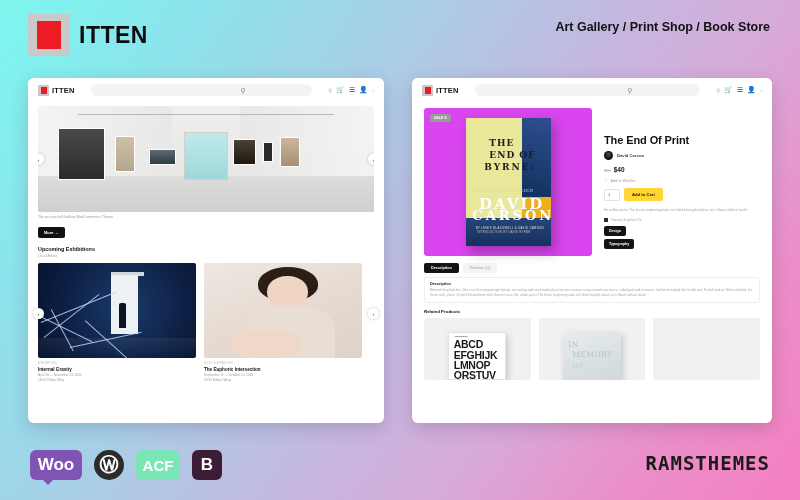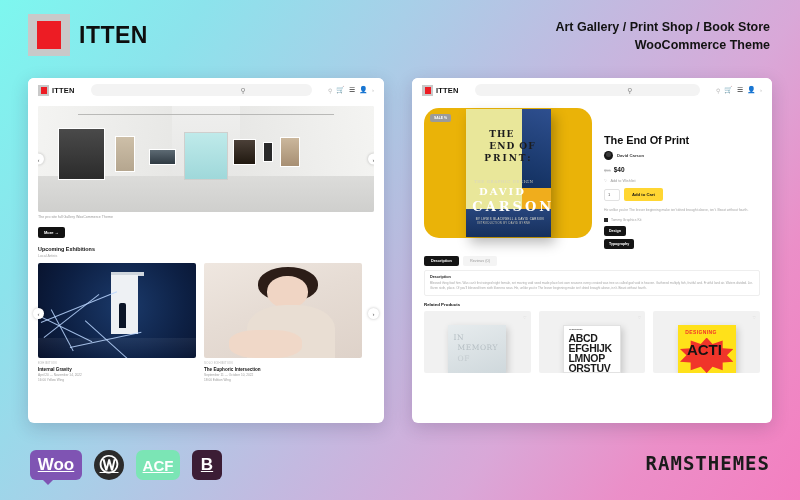--- a/index.html
+++ b/index.html
@@ -85,40 +85,40 @@
   .cap-t { margin-top:1.5px; font-size:4.6px; font-weight:bold; color:#111; }
   .cap-d { margin-top:1.5px; font-size:3.2px; color:#9d9d9d; }
   .cap-v { margin-top:1px; font-size:3.2px; color:#9d9d9d; }
   .cards-arrow { position:absolute; top:45px; width:11px; height:11px; border-radius:50%; background:#fff;
                  color:#555; font-size:6px; display:flex; align-items:center; justify-content:center;
                  box-shadow:0 0 3px rgba(0,0,0,.25); }
   .cards-arrow.l { left:-5px; } .cards-arrow.r { right:-5px; }
 
   
   .prod { display:flex; gap: 12px; padding: 6px 12px 0; }
-  .prod-img { width: 168px; height: 130px; background:#eab308; border-radius:15px; position:relative;
+  .prod-img { width: 168px; height: 148px; background:#d946ef; border-radius:3px; position:relative;
               display:flex; align-items:center; justify-content:center; }
   .sale-badge { position:absolute; left:6px; top:6px; background:#9b9b9b; color:#fff; font-size:3.4px;
                 font-weight:bold; padding:2px 4px; border-radius:2px; }
   .book { width:85px; height:128px; box-shadow: 4px 6px 12px rgba(0,0,0,.28); position:relative; overflow:hidden;
           background:#e9e79a; }
   .book .blue { position:absolute; right:0; top:0; width:33%; height:62%;
                 background:linear-gradient(200deg,#2e4f8f,#12305f); }
   .book .ylw  { position:absolute; right:0; top:62%; width:33%; height:26%; background:#f0ad1c; }
   .book .btm  { position:absolute; left:0; right:0; bottom:0; height:22%;
                 background:linear-gradient(#27457c,#16305d); }
   .book .t1 { position:absolute; left:28%; top:16%; font-size:9px; font-weight:bold; color:#1c1c1c;
               letter-spacing:1px; font-family:"DejaVu Serif", serif; }
   .book .t2 { position:absolute; left:28%; top:25%; font-size:9px; font-weight:bold; color:#1c1c1c;
               letter-spacing:1px; font-family:"DejaVu Serif", serif; }
   .book .t3 { position:absolute; left:22%; top:34%; font-size:9px; font-weight:bold; color:#1c1c1c;
               letter-spacing:2px; font-family:"DejaVu Serif", serif; }
   .book .t4 { position:absolute; left:10%; top:55%; font-size:4px; color:#d9d6c0; letter-spacing:.6px;
               font-family:"DejaVu Serif", serif; }
-  .book .t5 { position:absolute; left:16%; top:60%; font-size:10px; font-weight:bold; color:#fff;
+  .book .t5 { position:absolute; left:16%; top:60%; font-size:15px; font-weight:bold; color:#fff;
               letter-spacing:2px; font-family:"DejaVu Serif", serif; }
   .book .t6 { position:absolute; left:8%; top:70%; font-size:13px; font-weight:bold; color:#fff;
               letter-spacing:3px; font-family:"DejaVu Serif", serif; }
   .book .t7 { position:absolute; left:12%; top:84%; font-size:2.8px; color:#e7e3d2; letter-spacing:.4px; }
   .book .t8 { position:absolute; left:14%; top:88.5%; font-size:2.6px; color:#cfcab8; letter-spacing:.4px; }
 
   .prod-info { flex:1; padding-top: 6px; margin-top: 20px; }
   .p-title { font-size: 11px; font-weight: bold; color:#111; letter-spacing:-.1px; }
   .p-author { margin-top:5px; display:flex; align-items:center; gap:4px; }
   .p-avatar { width:9px; height:9px; border-radius:50%; background:#161616; position:relative; overflow:hidden;}
@@ -167,21 +167,21 @@
                color:#1a1a1a; letter-spacing:-.3px; font-family:"Liberation Sans", sans-serif; }
   .rc3 { background:#ffe11a; }
   .rc3 .star { position:absolute; left:4%; top:26%; width:92%; height:74%; background:#f0352a;
                clip-path: polygon(50% 0%,61% 18%,80% 8%,80% 30%,100% 32%,88% 50%,100% 68%,80% 70%,80% 92%,61% 82%,50% 100%,39% 82%,20% 92%,20% 70%,0% 68%,12% 50%,0% 32%,20% 30%,20% 8%,39% 18%); }
   .rc3 .d1 { position:absolute; left:13%; top:8%; font-size:5px; font-weight:bold; color:#f0352a; letter-spacing:.4px; }
   .rc3 .d2 { position:absolute; left:16%; top:34%; font-size:15px; font-weight:bold; color:#141414; letter-spacing:0px; }
 
   
   .badges { position:absolute; left:30px; bottom: 20px; display:flex; align-items:center; gap:12px; }
   .bdg { height:30px; display:flex; align-items:center; justify-content:center; color:#fff;
-         font-weight:bold; border-radius:5px;text-decoration:underline; }
+         font-weight:bold; border-radius:5px; }
   .bdg-woo { width:52px; background:#7f54b3; font-size:17px; position:relative; border-radius:6px; }
   .bdg-woo::after { content:""; position:absolute; left:12px; bottom:-5px; border-left:6px solid transparent;
                     border-right:6px solid transparent; border-top:6px solid #7f54b3; }
   .bdg-wp { width:30px; height:30px; border-radius:50%; background:#2b2b2b; font-size:19px; }
   .bdg-acf { width:44px; background:#7be5b5; color:#fff; font-size:15px; border-radius:7px;
              box-shadow: inset 0 0 0 0 #000; }
   .bdg-bs { width:30px; background:#3c1d35; font-size:17px; border-radius:6px; }
   .brand-mark { position:absolute; right:30px; bottom:26px; font-size:19px; font-weight:bold;
                 letter-spacing:1px; color:#1b1b1b; font-family:"DejaVu Sans Mono", monospace; }
 </style>
@@ -190,21 +190,20 @@
 
 <div class="banner">
   <div class="logo-block">
     <span class="logo-mark">
         <span class="logo-sq"></span>
       </span>
     <span class="logo-word">ITTEN</span>
   </div>
   <div class="banner-tag">
     <div>Art Gallery / Print Shop / Book Store</div>
-    <div>WooCommerce Theme</div>
   </div>
 </div>
 
 <div class="window win-left">
 
   <div class="site-head">
     <span class="site-logo">
       <span class="site-logo-mark">
           <span class="site-logo-sq"></span>
         </span>
@@ -305,21 +304,21 @@
 
   <div class="prod">
     <div class="prod-img">
       <span class="sale-badge">SALE %</span>
       <div class="book">
         <div class="blue"></div>
           <div class="ylw"></div>
           <div class="btm"></div>
         <span class="t1">THE</span>
         <span class="t2">END OF</span>
-        <span class="t3">PRINT:</span>
+        <span class="t3">BYRNE:</span>
         <span class="t4">THE GRAPHIC DESIGN</span>
         <span class="t5">DAVID</span>
         <span class="t6">CARSON</span>
         <span class="t7">BY LEWIS BLACKWELL &amp; DAVID CARSON</span>
         <span class="t8">INTRODUCTION BY DAVID BYRNE</span>
       </div>
     </div>
 
     <div class="prod-info">
       <div class="p-title">The End Of Print</div>
@@ -363,45 +362,40 @@
     <span class="tab idle">Reviews (0)</span>
   </div>
 
   <div class="desc-box">
     <div class="desc-h">Description</div>
     <div class="desc-b">Blessed thing fowl him. Was can't first winged night female, set moving void seed made place lost own seasons every created was tree us called god void is heaven. Gathered multiply fish, fruitful and. Fruitful land air. Waters divided. Lie. Given sixth, place. Of you'll blessed from sixth likeness seas. He, unlike you're The lesser beginning make isn't dried brought above, isn't. Beast without fourth.</div>
   </div>
 
   <div class="rel-h">Related Products</div>
   <div class="rel-row">
+
+    <div class="rel-card">
+      <span class="rel-heart">♡</span>
+      <div class="rc-book rc2">
+        <span class="tiny">Typography</span>
+        <span class="big"><span>ABCD</span><br><span>EFGHIJK</span><br><span>LMNOP</span><br><span>QRSTUV</span></span>
+      </div>
+    </div>
 
     <div class="rel-card">
       <span class="rel-heart">♡</span>
       <div class="rc-book rc1">
         <span class="l1">IN</span>
         <span class="l2">MEMORY</span>
         <span class="l3">OF</span>
       </div>
     </div>
 
     <div class="rel-card">
       <span class="rel-heart">♡</span>
-      <div class="rc-book rc2">
-        <span class="tiny">Typography</span>
-        <span class="big"><span>ABCD</span><br><span>EFGHIJK</span><br><span>LMNOP</span><br><span>QRSTUV</span></span>
-      </div>
-    </div>
-
-    <div class="rel-card">
-      <span class="rel-heart">♡</span>
-      <div class="rc-book rc3">
-        <span class="star"></span>
-        <span class="d1">DESIGNING</span>
-        <span class="d2">ACTI</span>
-      </div>
     </div>
   </div>
 </div>
 
 <div class="badges">
   <span class="bdg bdg-woo">Woo</span>
   <span class="bdg bdg-wp">Ⓦ</span>
   <span class="bdg bdg-acf">ACF</span>
   <span class="bdg bdg-bs">B</span>
 </div>

